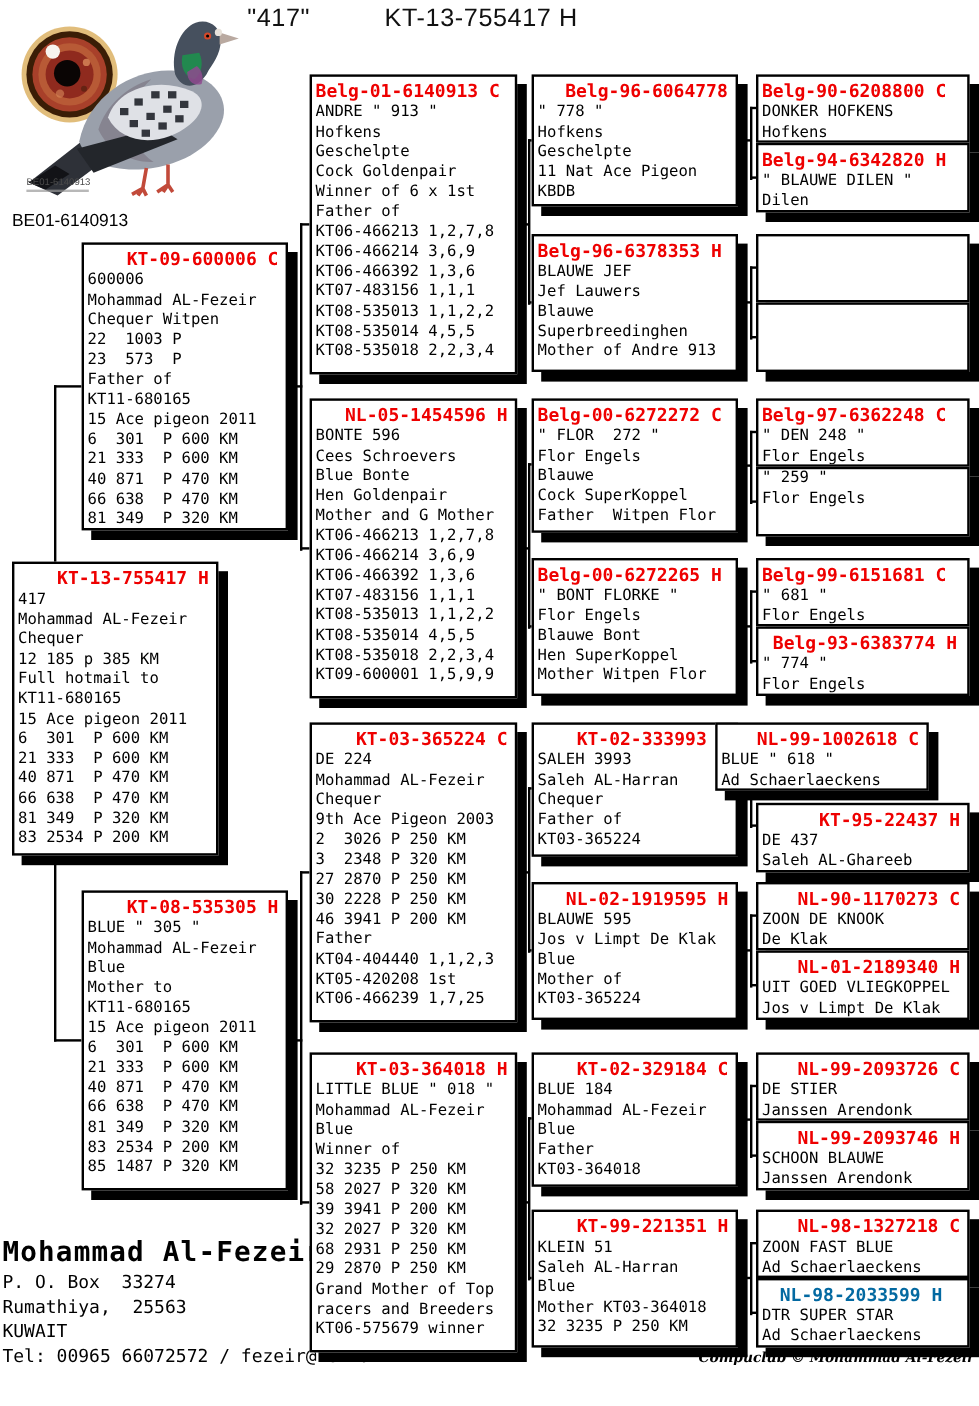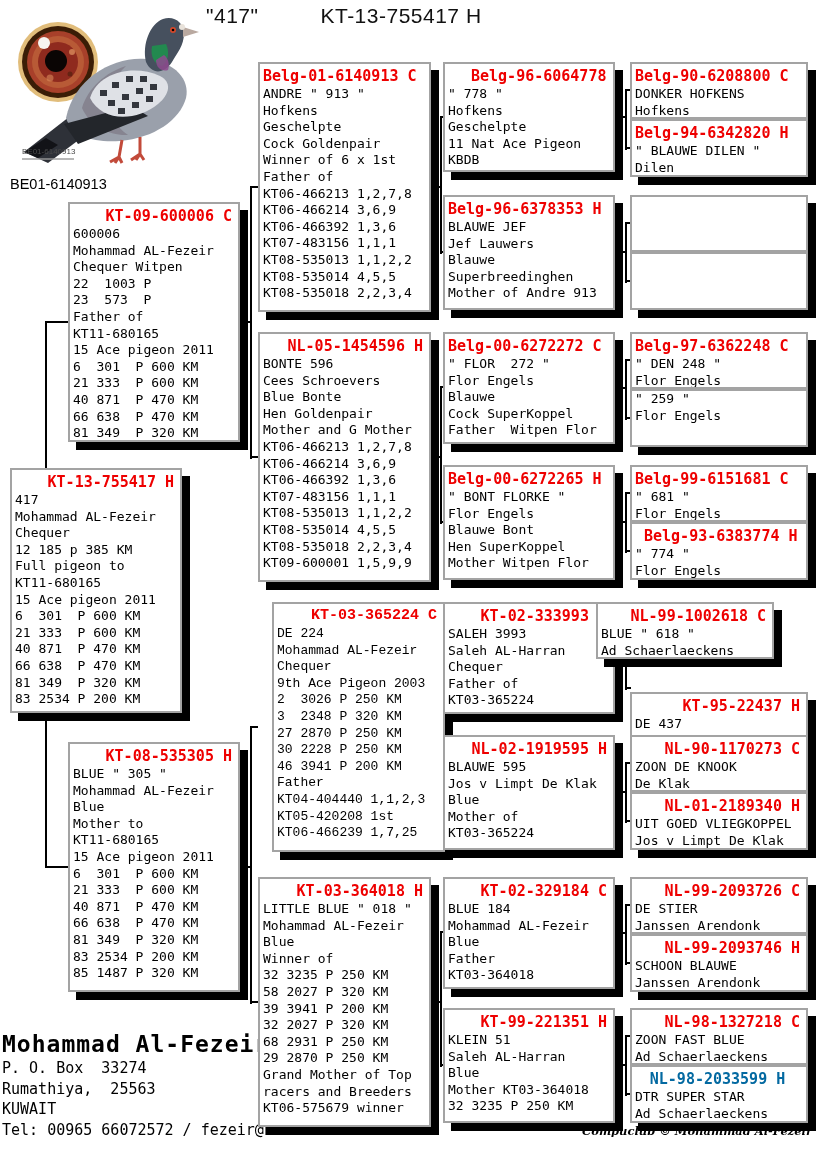--- a/index.html
+++ b/index.html
@@ -2,21 +2,21 @@
 <html><head>
 <meta charset="utf-8">
 <style>
   html,body{margin:0;padding:0;background:#fff;}
   .page{position:relative;width:816px;height:1172px;background:#ffffff;
         font-family:"DejaVu Sans Mono",monospace;color:#000;overflow:hidden;}
   
   .hdr{position:absolute;left:206px;top:4px;font-family:"Liberation Sans",sans-serif;
        font-size:21px;color:#111;display:flex;gap:62px;letter-spacing:.5px;}
   
-  .pbox{position:absolute;background:#fff;border:2px solid #a3a3a3;box-sizing:border-box;
+  .pbox{position:absolute;background:#fff;border:2px solid #000000;box-sizing:border-box;
         box-shadow:8px 8px 0 0 #000;overflow:hidden;z-index:2;}
   .pbox .t{font-weight:bold;font-size:15px;line-height:20px;padding:2px 6px 0 3px;
            white-space:pre;}
   .pbox .t.al-left{text-align:left;}
   .pbox .t.al-right{text-align:right;}
   .pbox .ln{font-size:13px;line-height:16.6px;white-space:pre;padding-left:3px;}
   
   .conn{position:absolute;background:#000;z-index:1;}
   
   .caption{position:absolute;left:10px;top:176px;font-family:"Liberation Sans",sans-serif;
@@ -180,21 +180,21 @@
         <div class="ln">40 871  P 470 KM</div>
         <div class="ln">66 638  P 470 KM</div>
         <div class="ln">81 349  P 320 KM</div>
       </div>
       <div class="pbox" style="left: 10px; top: 468px; width: 172px; height: 245px;">
         <div class="t al-right" style="color: rgb(238, 0, 0);">KT-13-755417 H</div>
         <div class="ln">417</div>
         <div class="ln">Mohammad AL-Fezeir</div>
         <div class="ln">Chequer</div>
         <div class="ln">12 185 p 385 KM</div>
-        <div class="ln">Full pigeon to</div>
+        <div class="ln">Full hotmail to</div>
         <div class="ln">KT11-680165</div>
         <div class="ln">15 Ace pigeon 2011</div>
         <div class="ln">6  301  P 600 KM</div>
         <div class="ln">21 333  P 600 KM</div>
         <div class="ln">40 871  P 470 KM</div>
         <div class="ln">66 638  P 470 KM</div>
         <div class="ln">81 349  P 320 KM</div>
         <div class="ln">83 2534 P 200 KM</div>
       </div>
       <div class="pbox" style="left: 68px; top: 742px; width: 172px; height: 250px;">
@@ -238,21 +238,21 @@
         <div class="ln">Mother and G Mother</div>
         <div class="ln">KT06-466213 1,2,7,8</div>
         <div class="ln">KT06-466214 3,6,9</div>
         <div class="ln">KT06-466392 1,3,6</div>
         <div class="ln">KT07-483156 1,1,1</div>
         <div class="ln">KT08-535013 1,1,2,2</div>
         <div class="ln">KT08-535014 4,5,5</div>
         <div class="ln">KT08-535018 2,2,3,4</div>
         <div class="ln">KT09-600001 1,5,9,9</div>
       </div>
-      <div class="pbox" style="left: 272px; top: 602px; width: 173px; height: 250px; font-family: Liberation Mono, monospace;">
+      <div class="pbox" style="left: 258px; top: 602px; width: 173px; height: 250px;">
         <div class="t al-right" style="color: rgb(238, 0, 0);">KT-03-365224 C</div>
         <div class="ln">DE 224</div>
         <div class="ln">Mohammad AL-Fezeir</div>
         <div class="ln">Chequer</div>
         <div class="ln">9th Ace Pigeon 2003</div>
         <div class="ln">2  3026 P 250 KM</div>
         <div class="ln">3  2348 P 320 KM</div>
         <div class="ln">27 2870 P 250 KM</div>
         <div class="ln">30 2228 P 250 KM</div>
         <div class="ln">46 3941 P 200 KM</div>
@@ -370,21 +370,21 @@
       <div class="pbox" style="left: 630px; top: 522px; width: 178px; height: 58px;">
         <div class="t al-left" style="color: rgb(238, 0, 0); padding-left: 12px;">Belg-93-6383774 H</div>
         <div class="ln">" 774 "</div>
         <div class="ln">Flor Engels</div>
       </div>
       <div class="pbox" style="left: 596px; top: 602px; width: 178px; height: 57px;">
         <div class="t al-right" style="color: rgb(238, 0, 0);">NL-99-1002618 C</div>
         <div class="ln">BLUE " 618 "</div>
         <div class="ln">Ad Schaerlaeckens</div>
       </div>
-      <div class="pbox" style="left: 630px; top: 692px; width: 178px; height: 58px;">
+      <div class="pbox" style="left: 630px; top: 669px; width: 178px; height: 58px;">
         <div class="t al-right" style="color: rgb(238, 0, 0);">KT-95-22437 H</div>
         <div class="ln">DE 437</div>
         <div class="ln">Saleh AL-Ghareeb</div>
       </div>
       <div class="pbox" style="left: 630px; top: 735px; width: 178px; height: 57px;">
         <div class="t al-right" style="color: rgb(238, 0, 0);">NL-90-1170273 C</div>
         <div class="ln">ZOON DE KNOOK</div>
         <div class="ln">De Klak</div>
       </div>
       <div class="pbox" style="left: 630px; top: 792px; width: 178px; height: 58px;">

